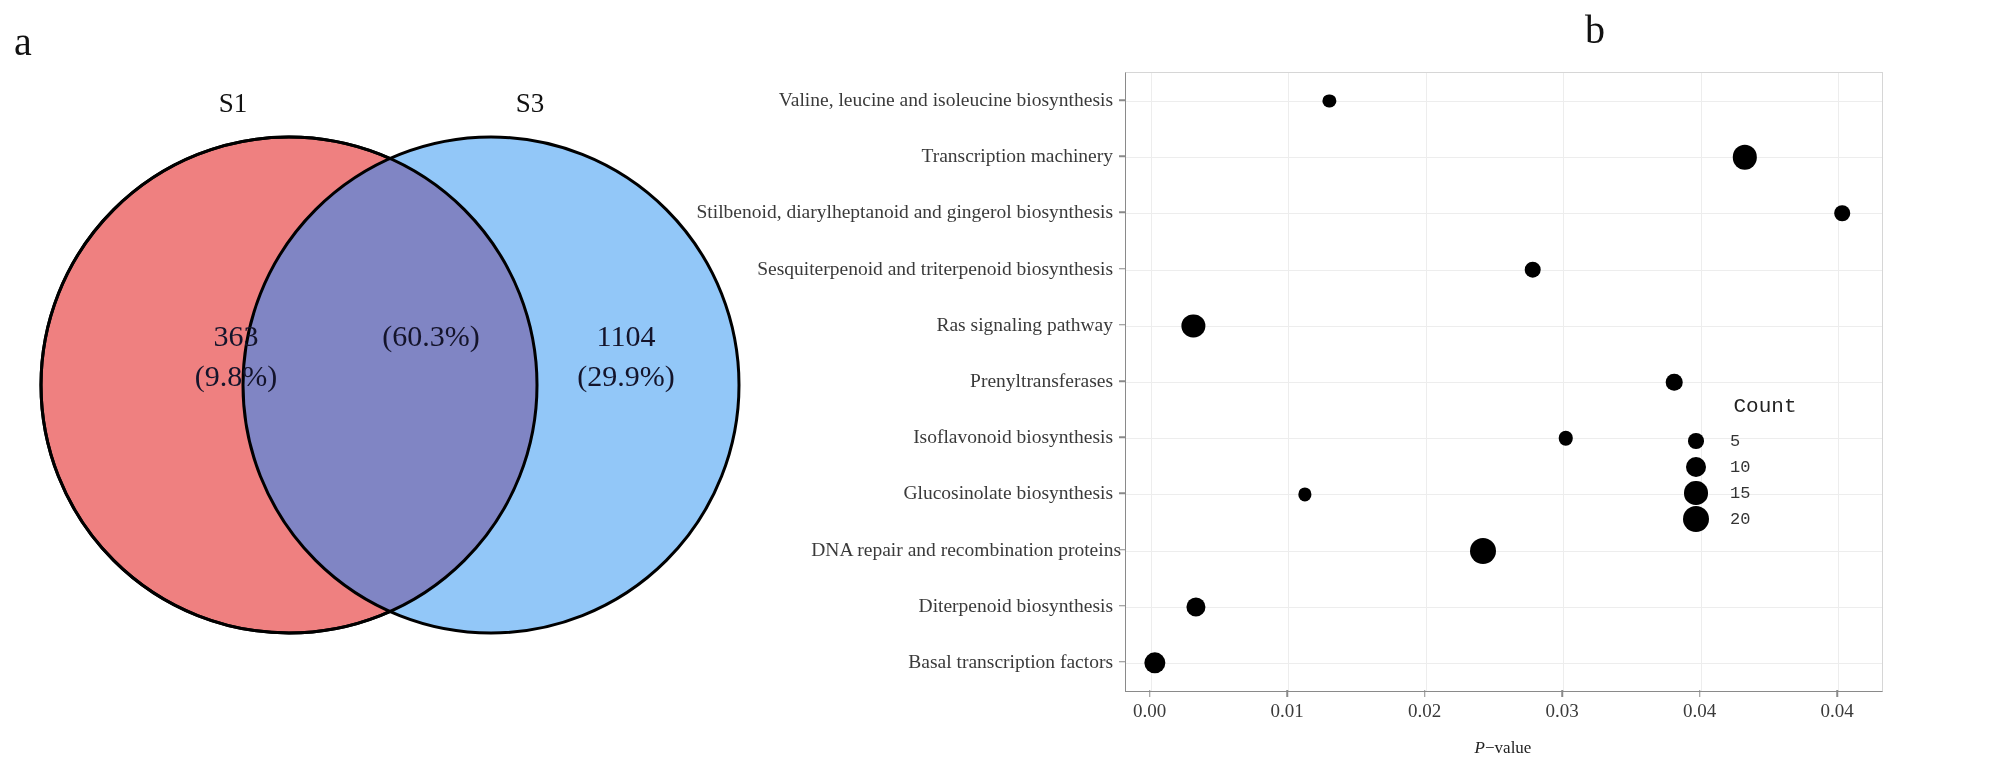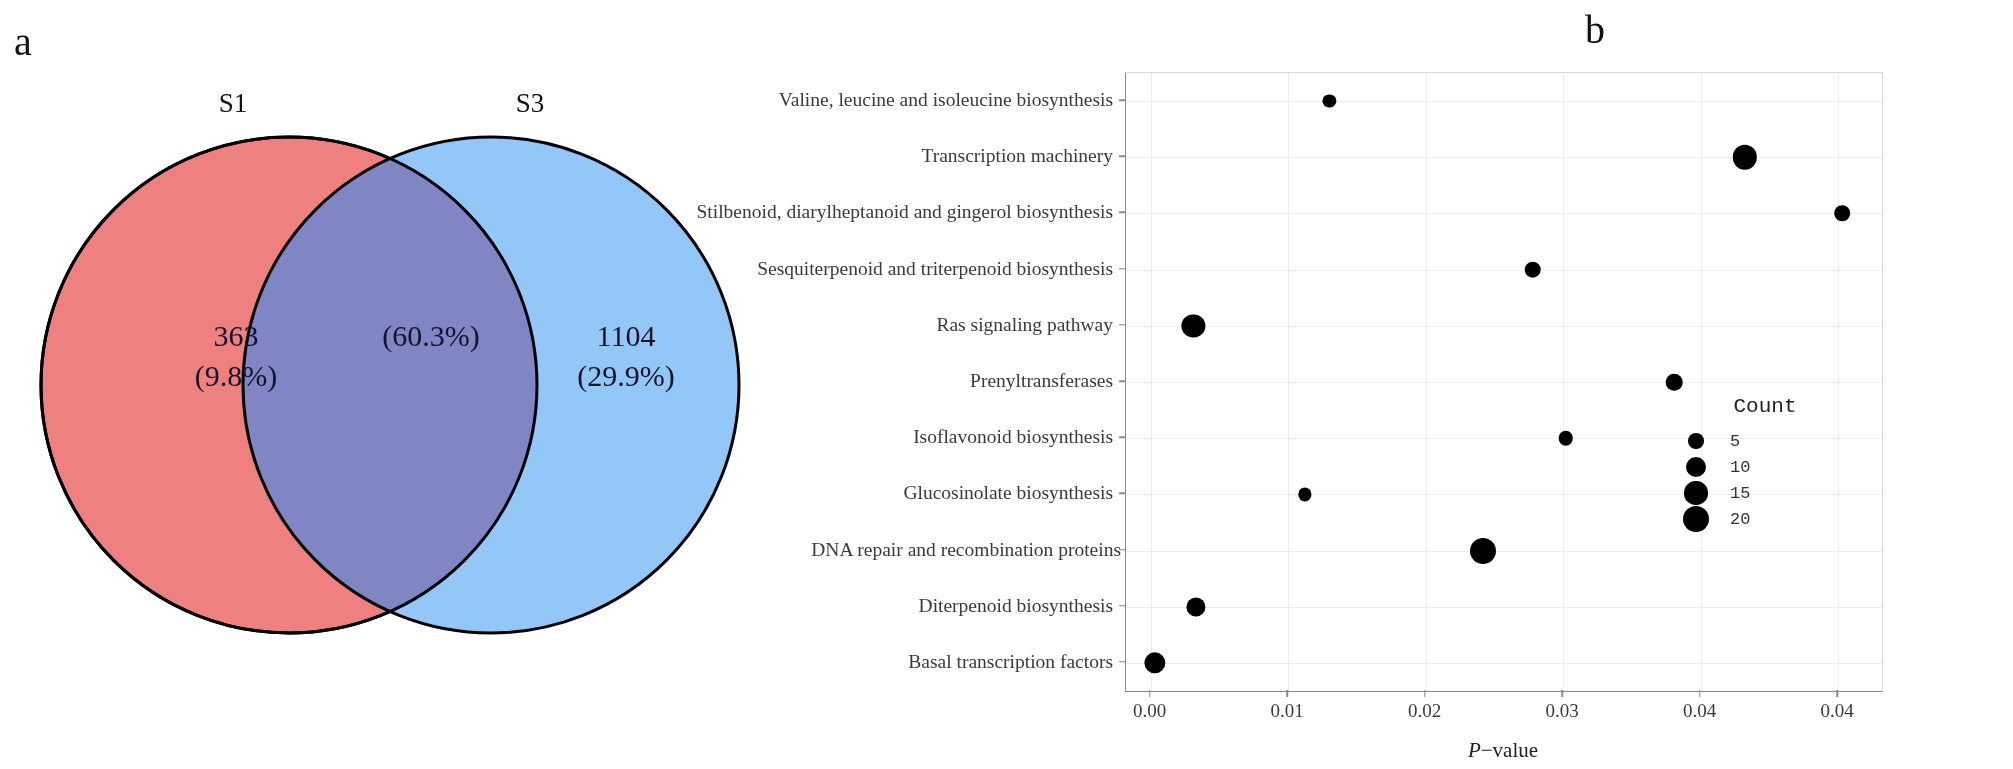--- a/index.html
+++ b/index.html
@@ -136,21 +136,21 @@
   }
   .x-tick-label {
     position: absolute;
     font-size: 19px;
     color: #3a3a3a;
     transform: translateX(-50%);
     white-space: nowrap;
   }
   #x-axis-title {
     position: absolute;
-    font-size: 21px;
+    font-size: 17px;
     color: #222222;
     white-space: nowrap;
     transform: translateX(-50%);
   }
   #x-axis-title .ital { font-style: italic; }
 
   
   #legend {
     position: absolute;
     left: 880px;

